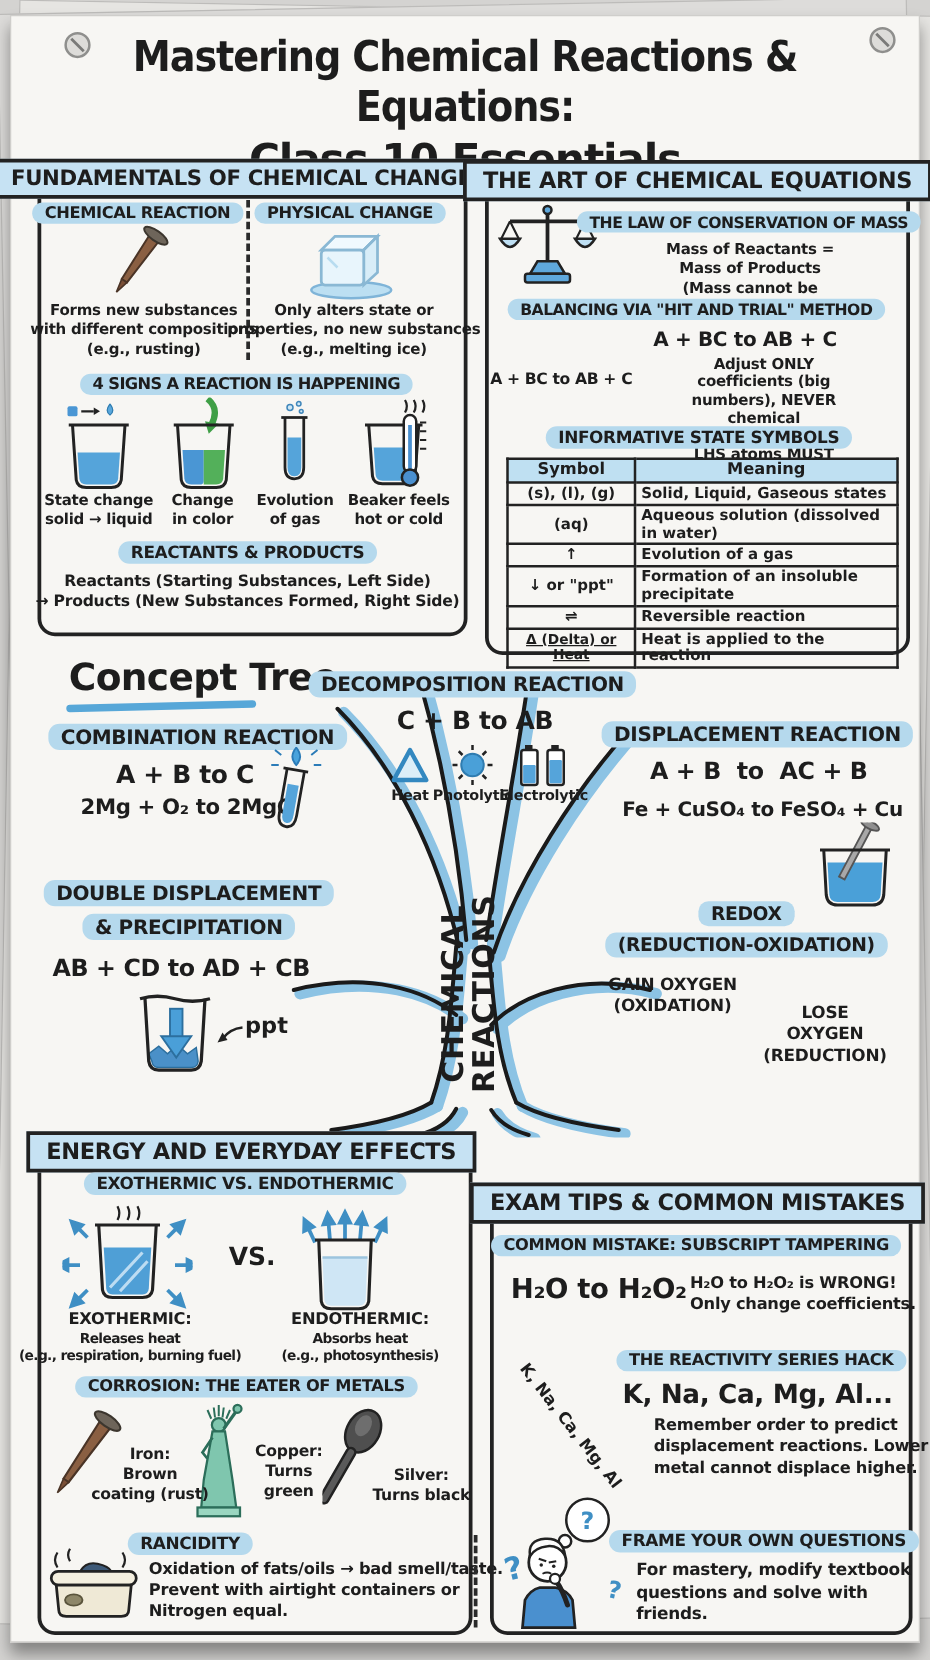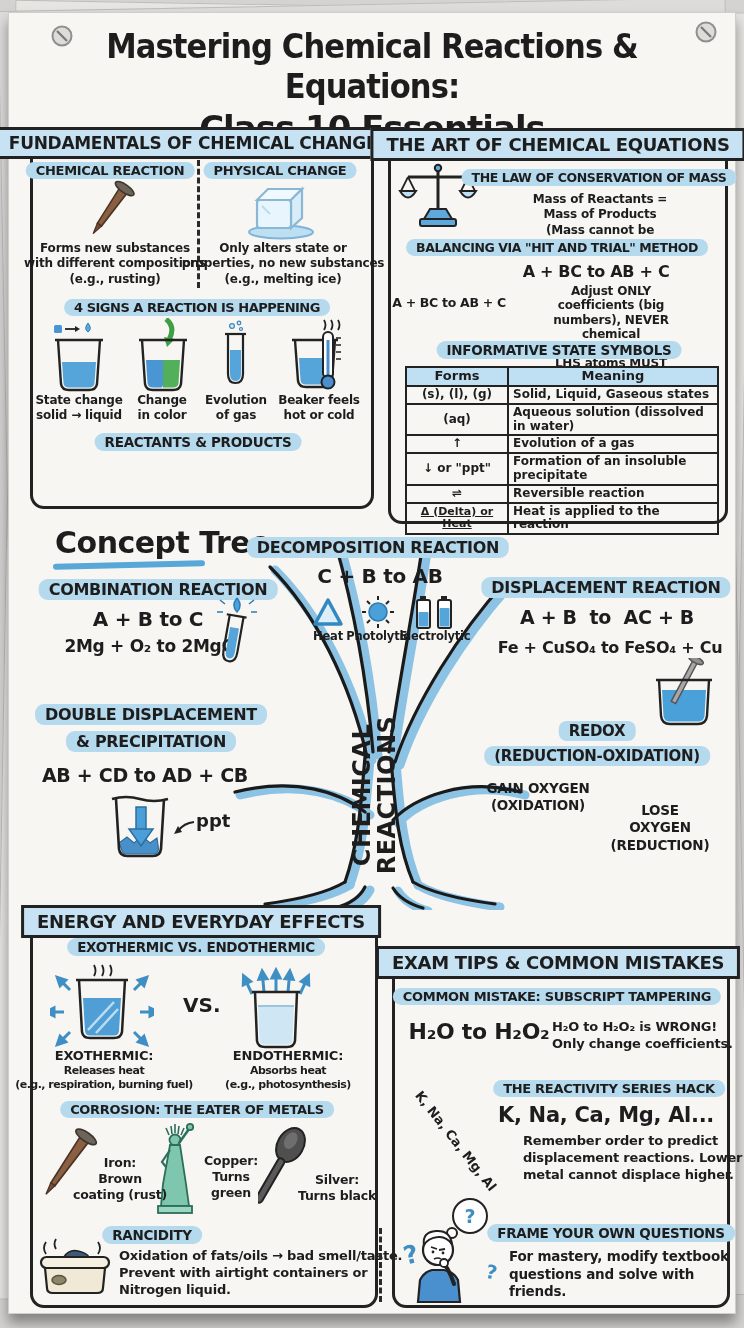--- a/index.html
+++ b/index.html
@@ -127,20 +127,22 @@
   <div class="txt" style="left:79px;top:393px;font-size:12px;font-weight:bold;">State change
 solid → liquid</div>
   <div class="txt" style="left:162px;top:393px;font-size:12px;font-weight:bold;">Change
 in color</div>
   <div class="txt" style="left:236px;top:393px;font-size:12px;font-weight:bold;">Evolution
 of gas</div>
   <div class="txt" style="left:319px;top:393px;font-size:12px;font-weight:bold;">Beaker feels
 hot or cold</div>
 
   <div class="pill" style="left:198px;top:433px;font-size:13.5px;">REACTANTS &amp; PRODUCTS</div>
+  <div class="txt" style="left:198px;top:457px;font-size:12.5px;font-weight:bold;">Reactants (Starting Substances, Left Side)
+→ Products (New Substances Formed, Right Side)</div>
 
   <div class="box" style="left:388px;top:143px;width:334px;height:375px;"></div>
   <div class="hdr" style="left:558px;top:128px;font-size:18px;">THE ART OF CHEMICAL EQUATIONS</div>
 
   <svg class="abs" style="left:398px;top:163px;" width="80" height="70">
     <circle cx="40" cy="5" r="3.2" fill="#5fa8dc" stroke="#222" stroke-width="2"></circle>
     <line x1="40" y1="8" x2="40" y2="46" stroke="#222" stroke-width="3"></line>
     <line x1="10" y1="14" x2="70" y2="14" stroke="#222" stroke-width="3"></line>
     <path d="M10,14 L3,28 M10,14 L17,28 M70,14 L63,28 M70,14 L77,28" stroke="#222" stroke-width="1.7" fill="none"></path>
     <path d="M2,28 Q10,41 18,28 Z" fill="#bfe0f4" stroke="#222" stroke-width="2"></path>
@@ -158,21 +160,21 @@
   <div class="eq" style="left:449px;top:295px;font-size:12.5px;">A + BC to AB + C</div>
   <div class="txt" style="left:611px;top:284px;font-size:12px;font-weight:600;line-height:1.2;">Adjust ONLY coefficients (big
 numbers), NEVER chemical subscripts.
 LHS atoms MUST equal RHS atoms.</div>
 
   <div class="pill" style="left:559px;top:341px;font-size:13.5px;">INFORMATIVE STATE SYMBOLS</div>
   <div class="abs" style="left:405px;top:366px;width:314px;">
     <table class="sym">
       <tbody>
           <tr>
-        <th>Forms</th>
+        <th>Symbol</th>
         <th>Meaning</th>
       </tr>
       <tr>
             <td>(s), (l), (g)</td>
             <td>Solid, Liquid, Gaseous states</td>
           </tr>
       <tr>
             <td>(aq)</td>
             <td>Aqueous solution (dissolved in water)</td>
           </tr>
@@ -440,21 +442,21 @@
   <div class="pill" style="left:152px;top:1226px;font-size:13.5px;">RANCIDITY</div>
   <svg class="abs" style="left:36px;top:1236px;" width="78" height="62">
     <path d="M10,18 q-4,-6 0,-12 M62,18 q4,-6 0,-12 M20,13 q-3,-5 0,-10" stroke="#222" stroke-width="1.8" fill="none"></path>
     <path d="M28,21 q5,-8 14,-6 q9,2 11,6 Z" fill="#3e5a78" stroke="#222" stroke-width="1.5"></path>
     <rect x="5" y="21" width="68" height="11" rx="5.5" fill="#f4efdf" stroke="#222" stroke-width="2.2"></rect>
     <path d="M9,32 L11,52 Q11,57 17,57 H61 Q67,57 67,52 L69,32 Z" fill="#efe9d6" stroke="#222" stroke-width="2.2"></path>
     <ellipse cx="23" cy="44" rx="7" ry="4.5" fill="#8d8668" stroke="#5a543c" stroke-width="1.5"></ellipse>
   </svg>
   <div class="txtl" style="left:119px;top:1248px;font-size:13px;font-weight:bold;">Oxidation of fats/oils → bad smell/taste.
 Prevent with airtight containers or
-Nitrogen liquid.</div>
+Nitrogen equal.</div>
 
   <div class="box" style="left:392px;top:960px;width:332px;height:342px;"></div>
   <div class="hdr" style="left:558px;top:946px;font-size:18px;">EXAM TIPS &amp; COMMON MISTAKES</div>
 
   <div class="pill" style="left:557px;top:988px;font-size:13px;">COMMON MISTAKE: SUBSCRIPT TAMPERING</div>
   <div class="eq" style="left:479px;top:1019px;font-size:22px;">H₂O to H₂O₂</div>
   <div class="txtl" style="left:552px;top:1019px;font-size:13px;font-weight:bold;">H₂O to H₂O₂ is WRONG!
 Only change coefficients.</div>
 
   <div class="pill" style="left:609px;top:1080px;font-size:13px;">THE REACTIVITY SERIES HACK</div>

